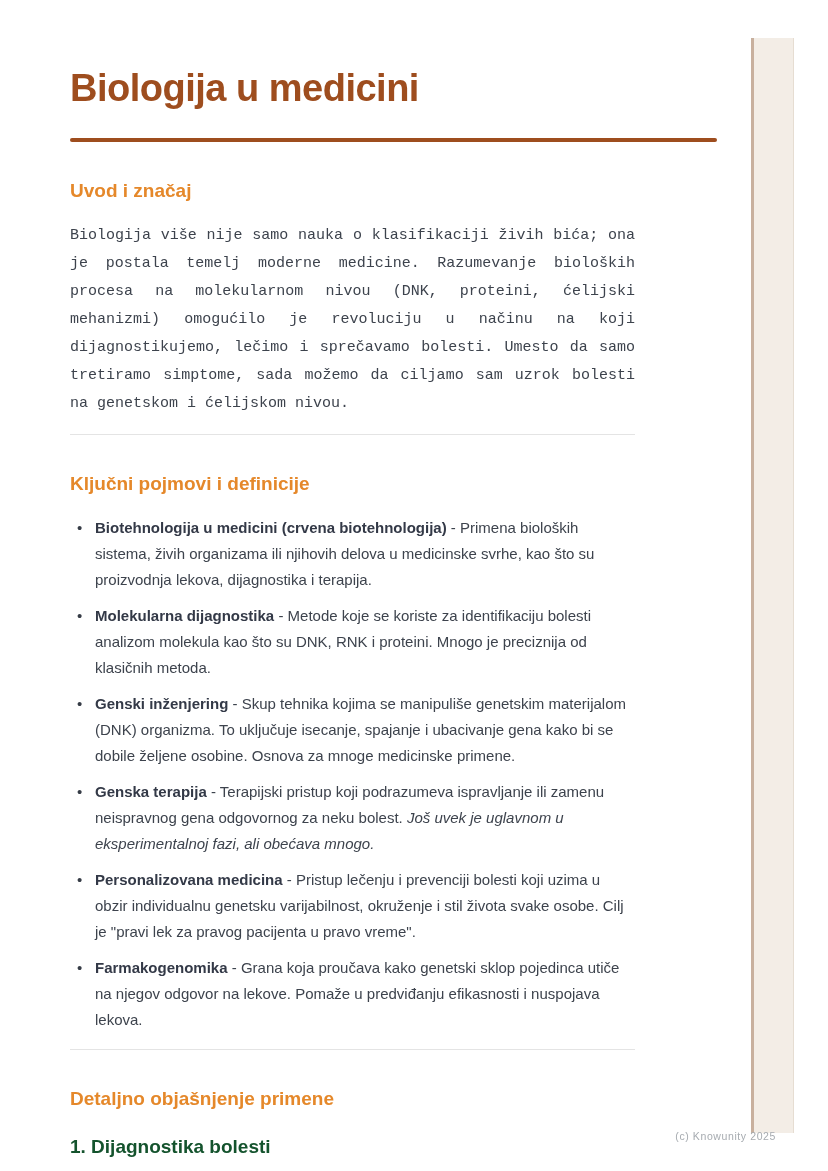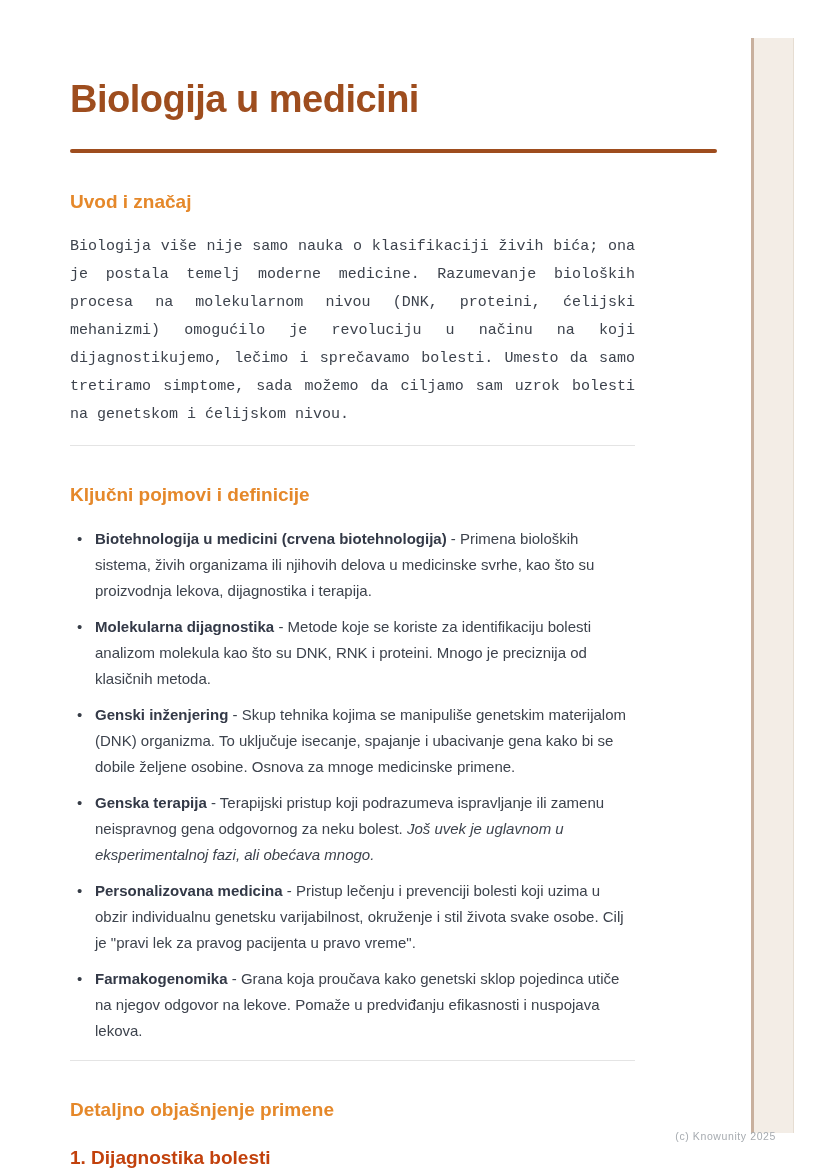--- a/index.html
+++ b/index.html
@@ -11,21 +11,21 @@
     position: relative;
     width: 828px;
     height: 1171px;
     background: #ffffff;
     overflow: hidden;
     font-family: "Liberation Sans", sans-serif;
   }
   .content {
     position: absolute;
     left: 70px;
-    top: 11px;
+    top: 0;
     width: 647px;
   }
   h1.doc-title {
     margin: 64px 0 0 0;
     font-size: 38px;
     line-height: 48px;
     font-weight: 700;
     letter-spacing: -0.5px;
     color: #9e4d1e;
   }
@@ -41,21 +41,21 @@
     font-size: 19px;
     line-height: 30px;
     font-weight: 700;
     color: #e5882a;
   }
   h3.sub-heading {
     margin: 20px 0 0 0;
     font-size: 19px;
     line-height: 26px;
     font-weight: 700;
-    color: #c2410c;
+    color: #14532d;
   }
   p.body-par {
     margin: 16px 0 0 0;
     width: 565px;
     font-size: 15px;
     line-height: 28px;
     color: #3d434d;
     text-align: justify;
     font-family: Liberation Mono, monospace;
   }

